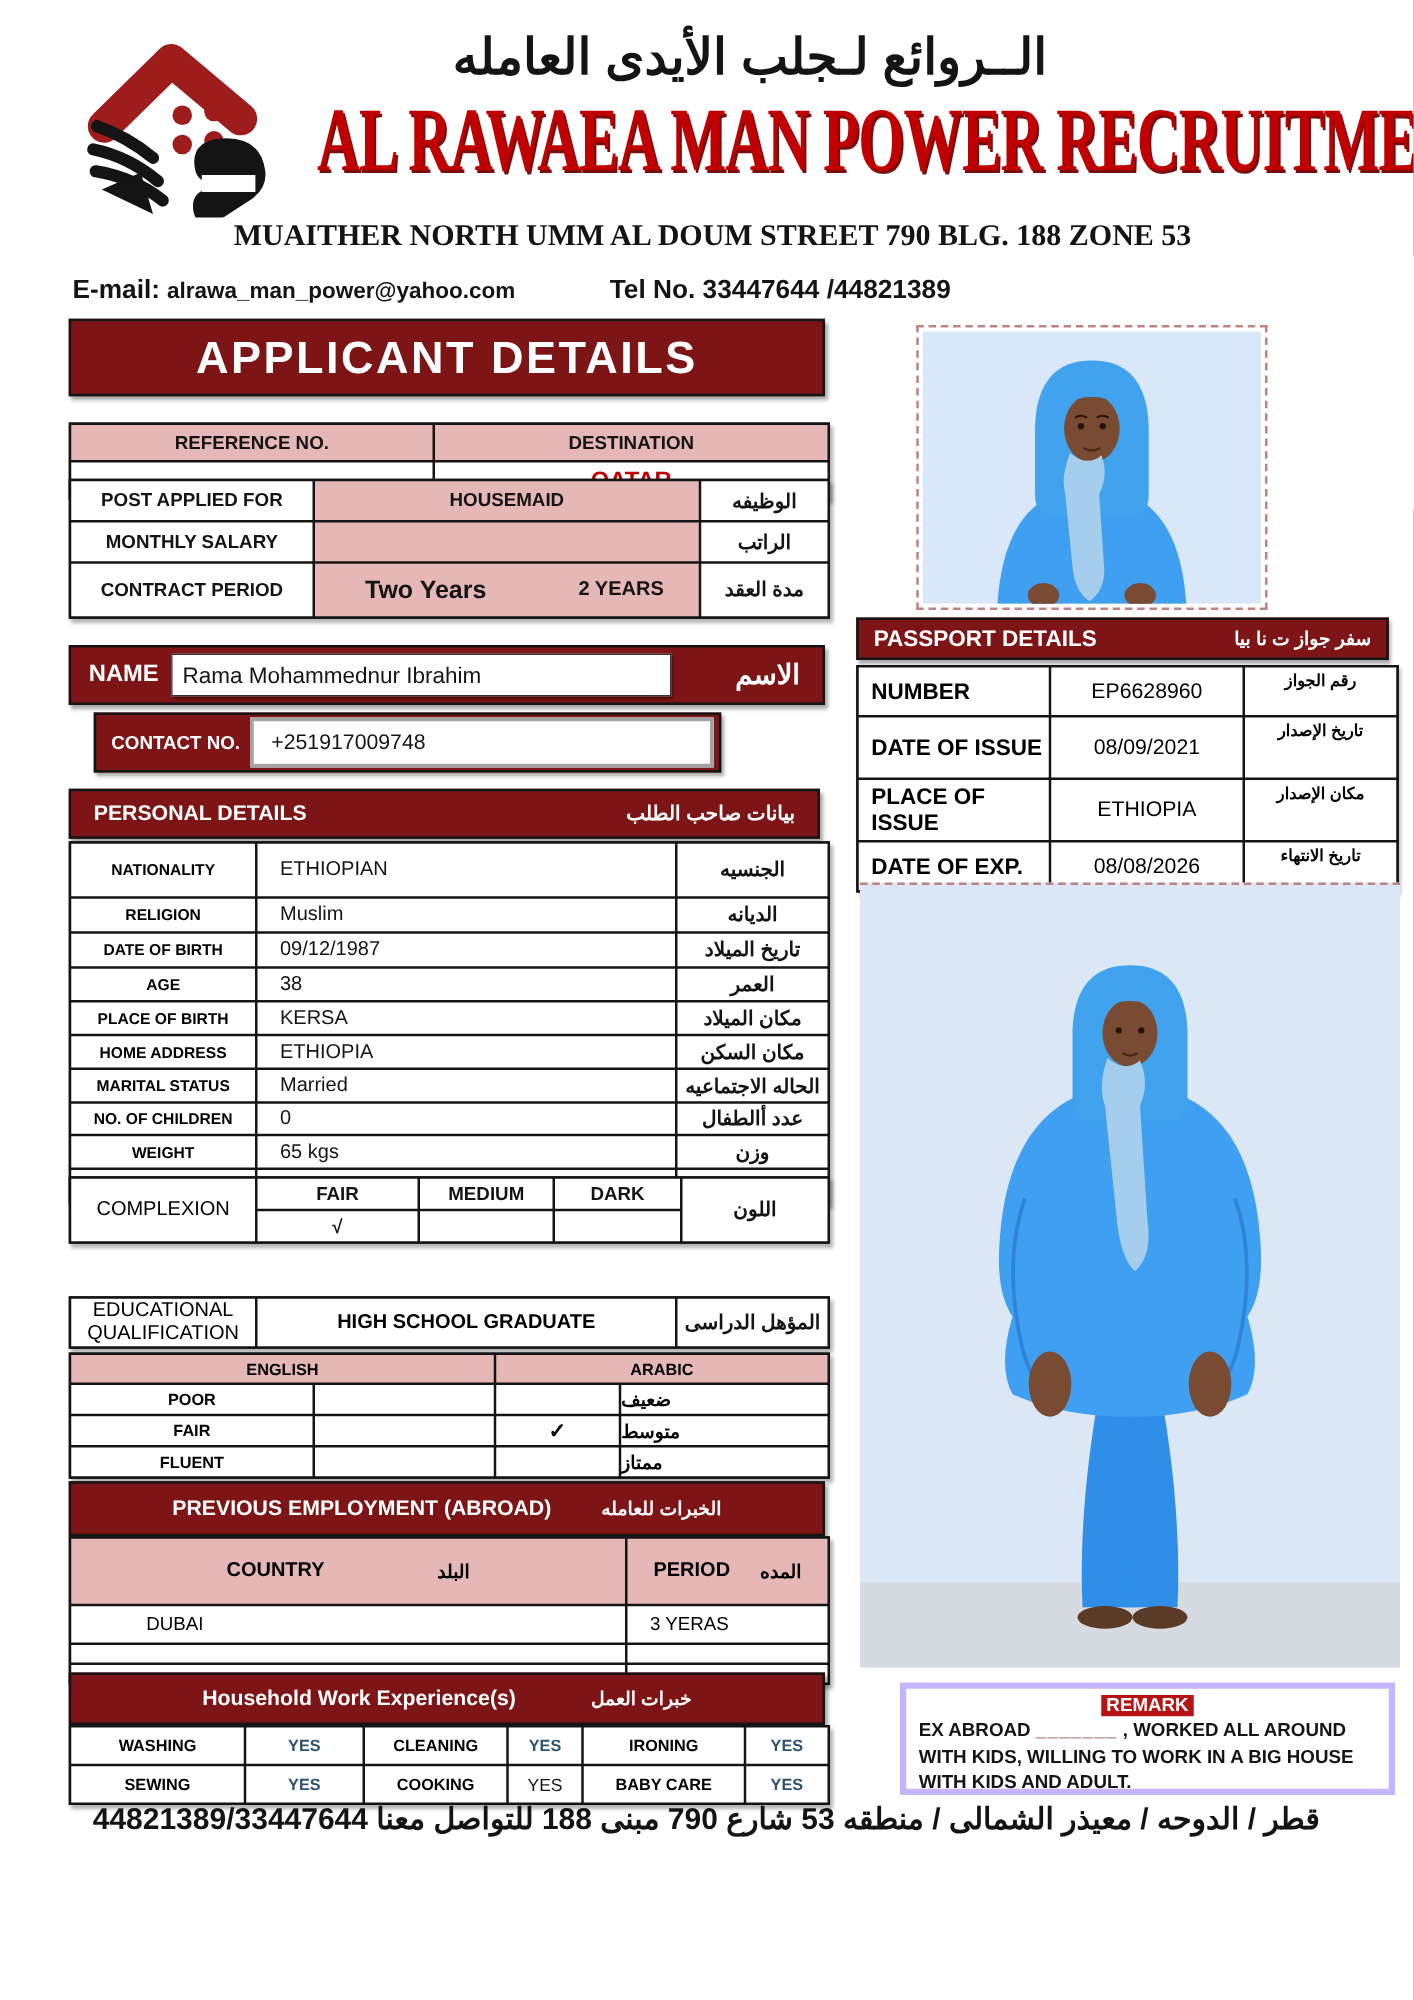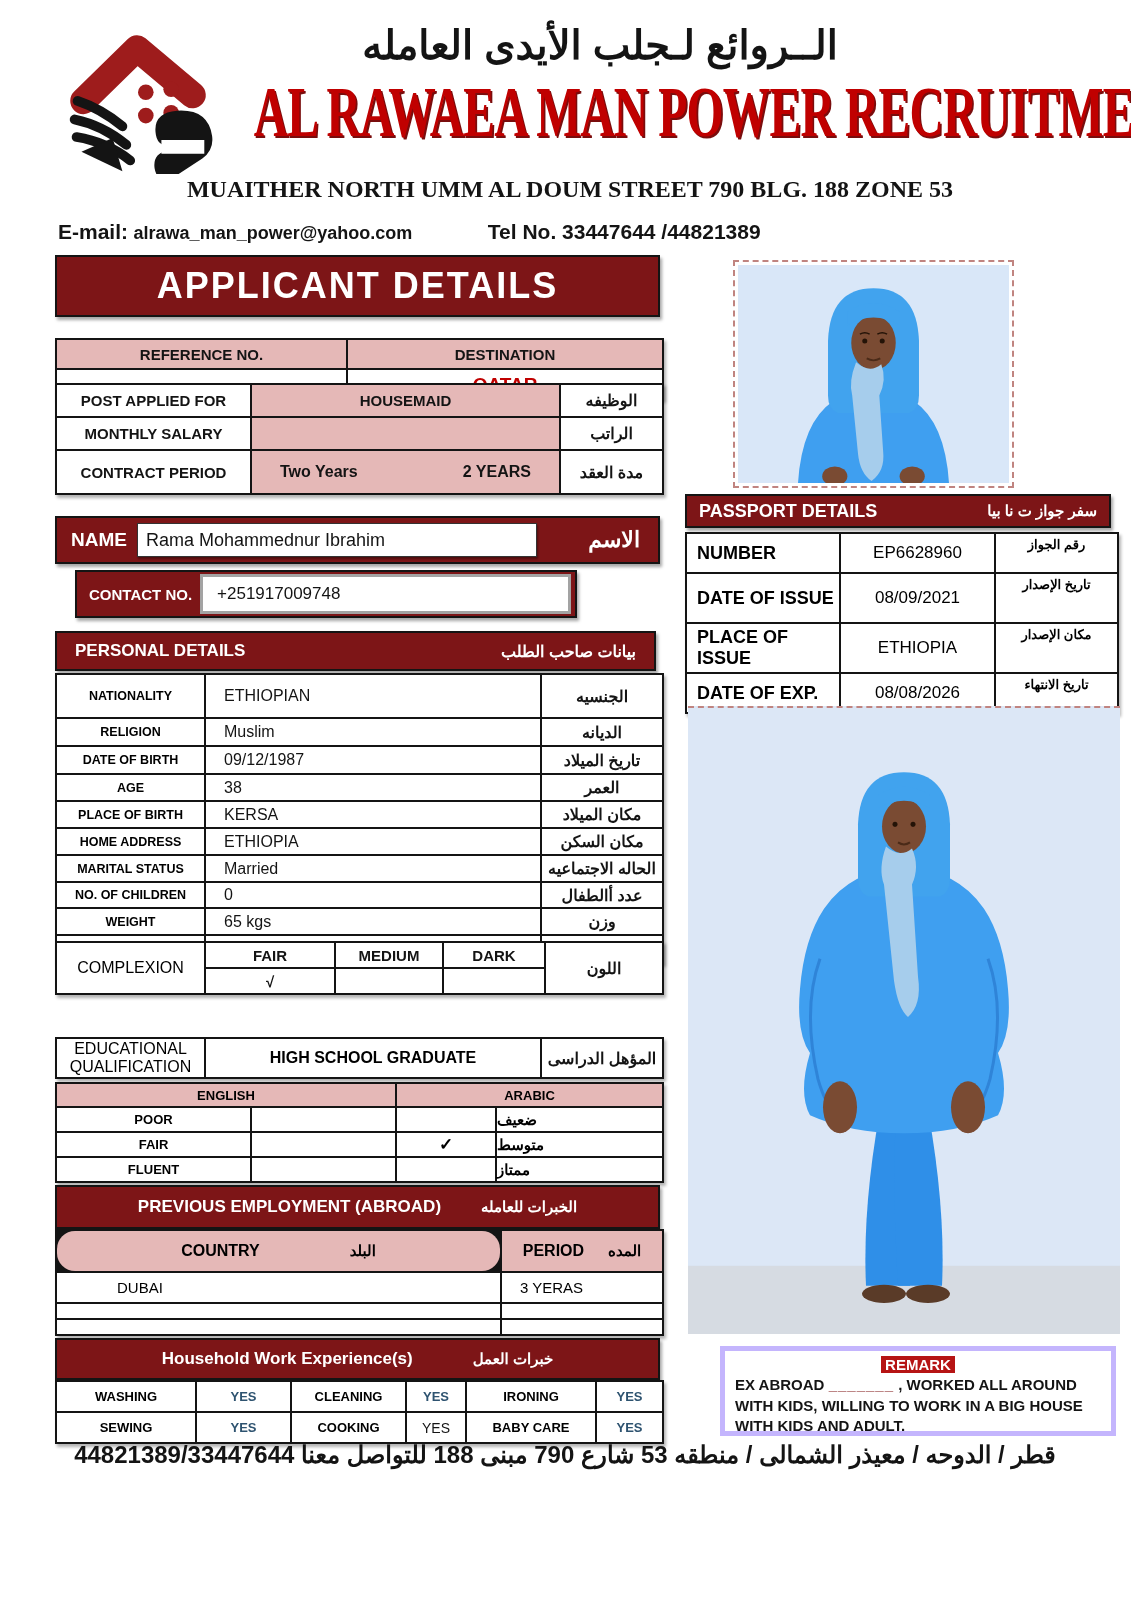--- a/index.html
+++ b/index.html
@@ -152,21 +152,21 @@
   </div>
   <div class="abs grid app-main" style="grid-auto-rows:auto;">
     <div class="c lab" style="height:31px;">POST APPLIED FOR</div>
     <div class="c pink lab">HOUSEMAID</div>
     <div class="c ar">الوظيفه</div>
     <div class="c lab" style="height:31px;">MONTHLY SALARY</div>
     <div class="c pink"></div>
     <div class="c ar">الراتب</div>
     <div class="c lab" style="height:42px;">CONTRACT PERIOD</div>
     <div class="c pink contract-cell">
-      <span class="lab" style="font-size:16px;">Two Years</span>
+      <span class="lab" style="font-size:20px;margin-left:12px;">Two Years</span>
       <span class="lab" style="font-size:16px;">2 YEARS</span>
     </div>
     <div class="c ar">مدة العقد</div>
   </div>
 
   <div class="abs bar name-bar">
     <span class="name-label">NAME</span>
     <span class="name-box">Rama Mohammednur Ibrahim</span>
     <span class="name-ar">الاسم</span>
   </div>
@@ -242,21 +242,21 @@
     <div class="c chk"></div>
     <div class="c chk"></div>
     <div class="c arl">ممتاز</div>
   </div>
 
   <div class="abs bar emp-head">
     <span>PREVIOUS EMPLOYMENT (ABROAD)</span>
     <span class="ar-w">الخبرات للعامله</span>
   </div>
   <div class="abs grid emp">
-    <div class="c pink hdr" style="height:40px;border-radius:18px;">
+    <div class="c pink hdr" style="height:52px;">
       <span>COUNTRY</span>
       <span class="ar-s">البلد</span>
     </div>
     <div class="c pink hdr" style="gap:24px;">
       <span>PERIOD</span>
       <span class="ar-s">المده</span>
     </div>
     <div class="c cval" style="height:29px;">DUBAI</div>
     <div class="c pval">3 YERAS</div>
     <div class="c cval" style="height:14px;"></div>

